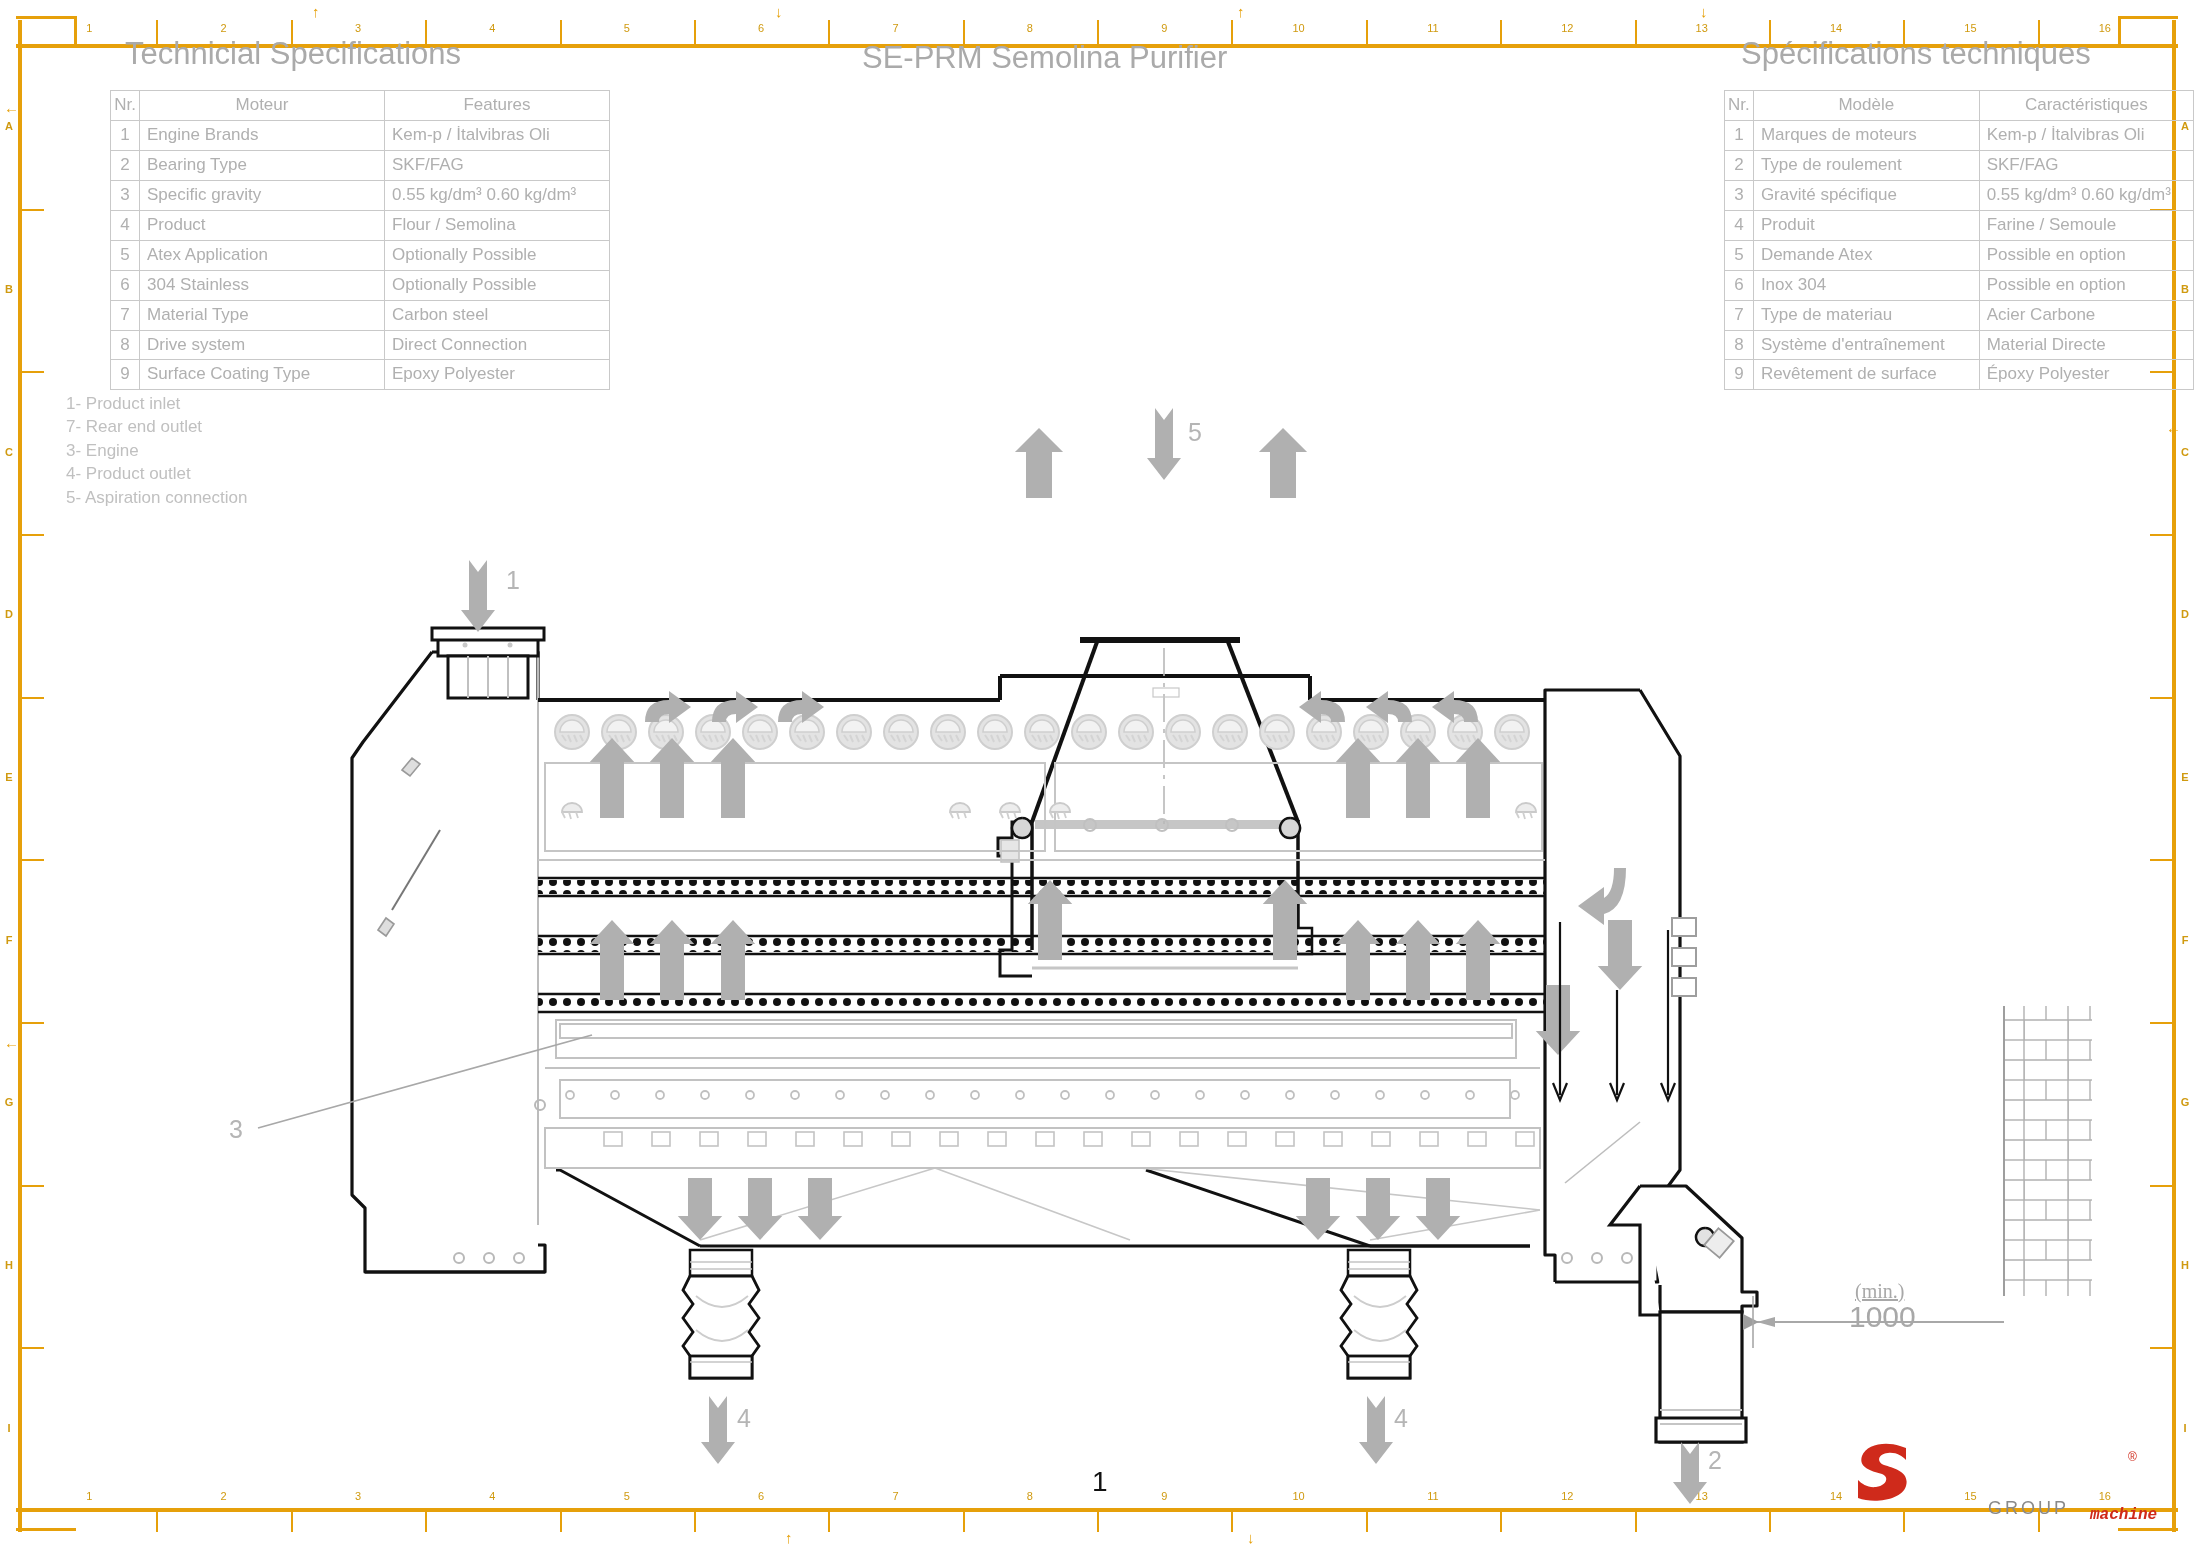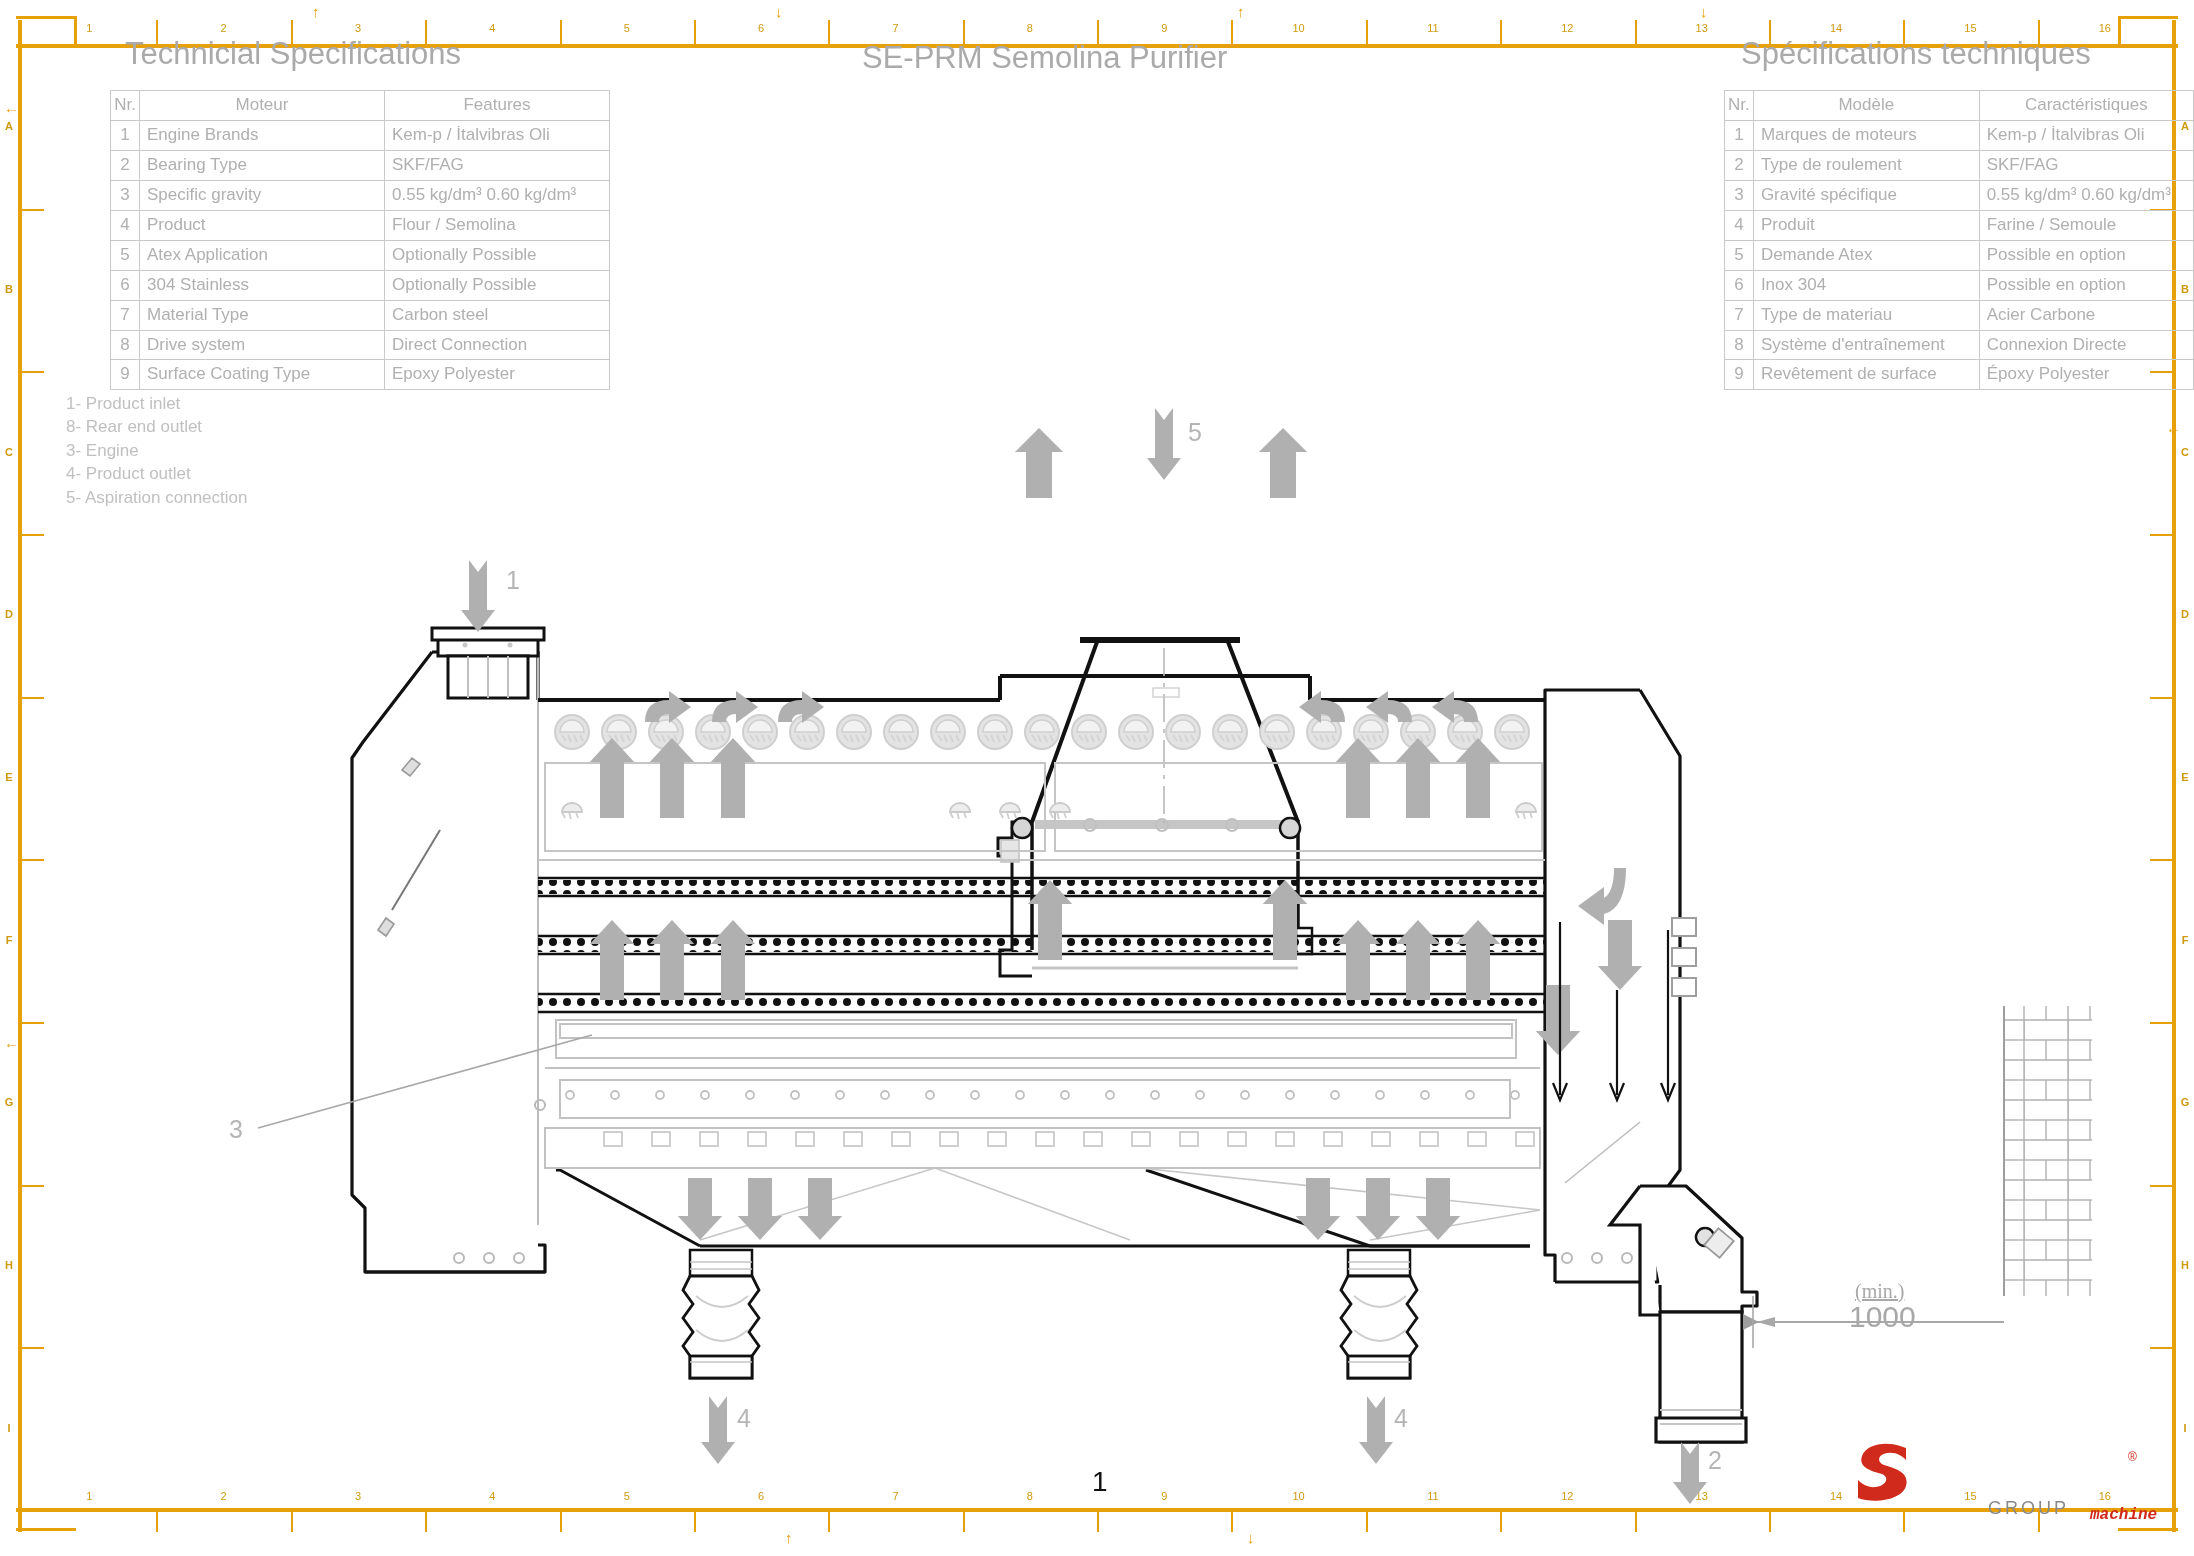--- a/index.html
+++ b/index.html
@@ -292,33 +292,33 @@
           <td class="feat">Possible en option</td>
         </tr>
         <tr>
           <td class="nr">7</td>
           <td class="mdl">Type de materiau</td>
           <td class="feat">Acier Carbone</td>
         </tr>
         <tr>
           <td class="nr">8</td>
           <td class="mdl">Système d'entraînement</td>
-          <td class="feat">Connexion Directe</td>
+          <td class="feat">Material Directe</td>
         </tr>
         <tr>
           <td class="nr">9</td>
           <td class="mdl">Revêtement de surface</td>
           <td class="feat">Époxy Polyester</td>
         </tr>
       </tbody>
     </table>
 
   <div class="legend" style="left:66px;top:392px;" id="left-legend">
       <div>1- Product inlet</div>
-      <div>8- Rear end outlet</div>
+      <div>7- Rear end outlet</div>
       <div>3- Engine</div>
       <div>4- Product outlet</div>
       <div>5- Aspiration connection</div>
     </div>
 
 
   <svg width="2194" height="1556" viewBox="0 0 2194 1556">
     <defs>
       <marker id="ah" markerWidth="9" markerHeight="9" refX="8" refY="4.5" orient="auto">
         <path d="M0,0 L9,4.5 L0,9 z" fill="#9e9e9e"></path>

